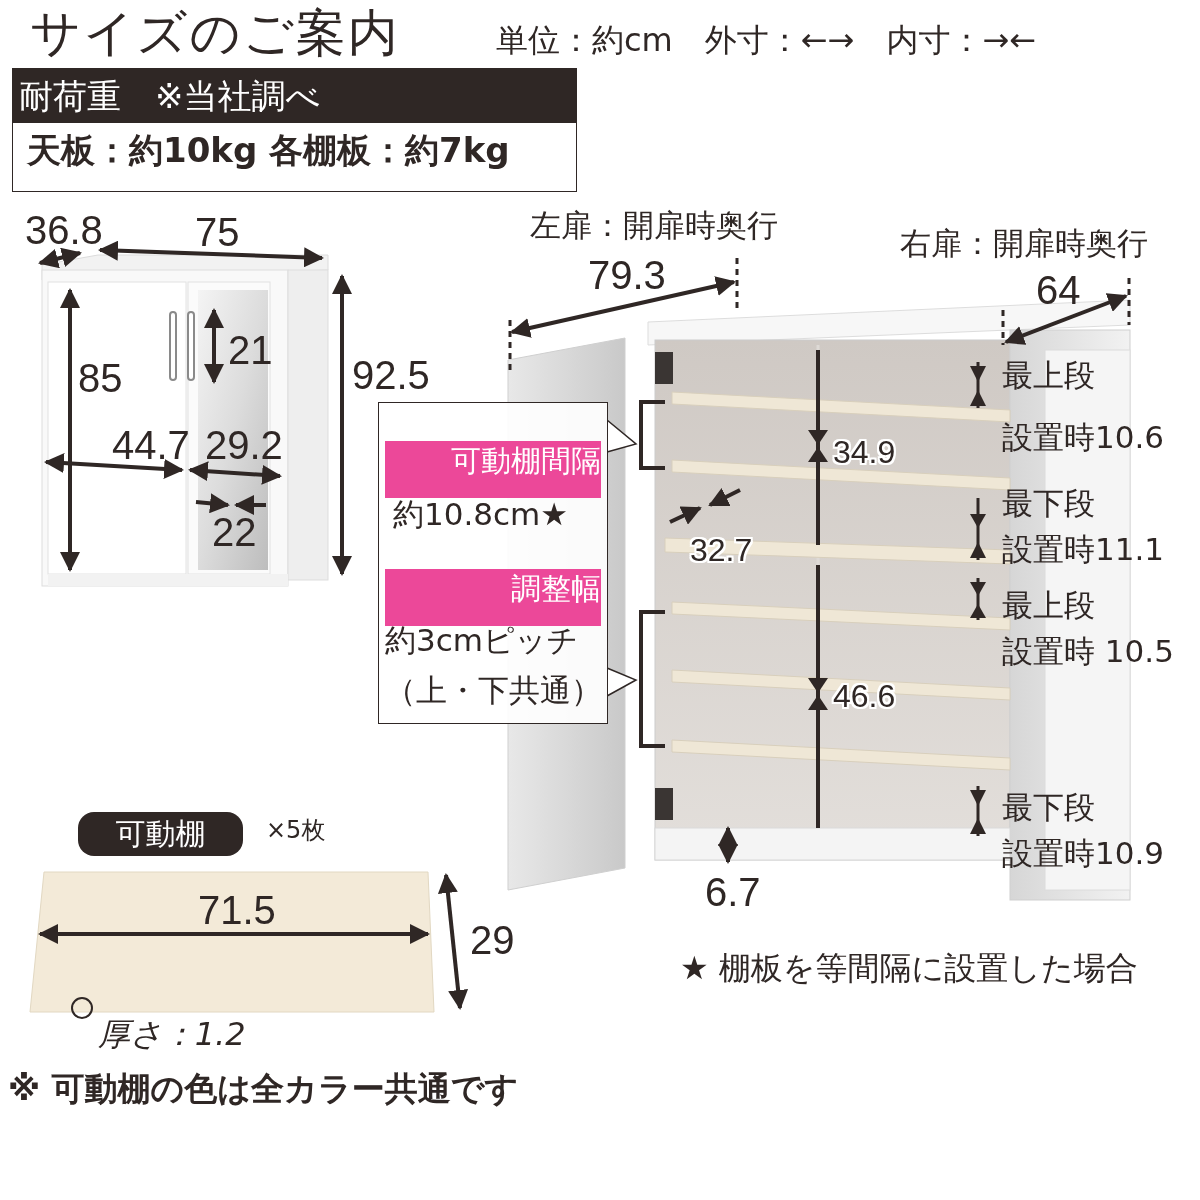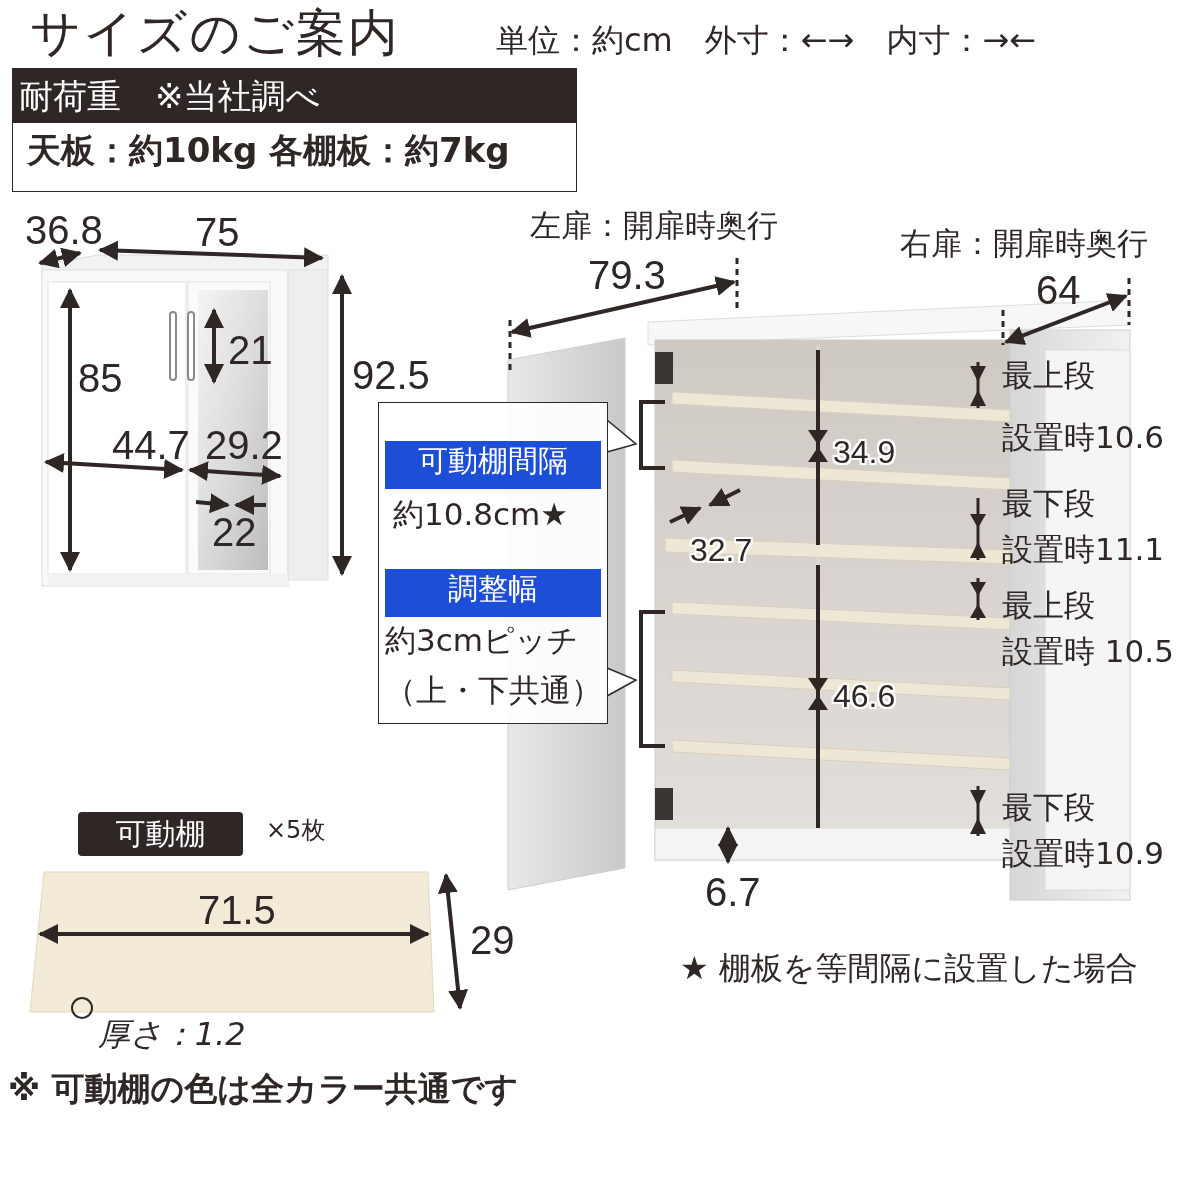--- a/index.html
+++ b/index.html
@@ -10,23 +10,23 @@
   #title { left:30px; top:8px; font-size:50px; letter-spacing:2px; }
   #units { left:496px; top:24px; font-size:32px; word-spacing:6px; }
   #load-box { left:12px; top:68px; width:565px; height:124px; border:1.5px solid #2f2725; box-sizing:border-box; }
   #load-head { left:0; top:0; width:100%; height:54px; background:#2f2725; color:#fff; font-size:34px; padding-left:6px; box-sizing:border-box; line-height:54px; }
   #load-body { left:14px; top:64px; font-size:34px; font-weight:bold; }
   .dim { font-size:40px; font-family:"Liberation Sans", sans-serif; }
   .lbl { font-size:31px; }
   .dimw { font-size:32px; font-family:"Liberation Sans", sans-serif; color:#2f2725;
           text-shadow: 2px 0 #fff, -2px 0 #fff, 0 2px #fff, 0 -2px #fff, 2px 2px #fff, -2px -2px #fff, 2px -2px #fff, -2px 2px #fff; }
   #callout { left:378px; top:402px; width:230px; height:322px; border:1.5px solid #2f2725; background:rgba(255,255,255,0.9); box-sizing:border-box; }
-  .callout-head { position:absolute; left:6px; width:216px; height:48px; background:#1d4ed8; color:#fff; font-size:30px; text-align:center; line-height:40px; }
+  .callout-head { position:absolute; left:6px; width:216px; height:57px; background:#ec4899; color:#fff; font-size:30px; text-align:right; line-height:40px; }
   .callout-text { position:absolute; left:6px; font-size:31px; white-space:nowrap; }
-  #pill { left:78px; top:812px; width:165px; height:44px; border-radius:4px; background:#2f2725; color:#fff; font-size:30px; text-align:center; line-height:44px; }
+  #pill { left:78px; top:812px; width:165px; height:44px; border-radius:16px; background:#2f2725; color:#fff; font-size:30px; text-align:center; line-height:44px; }
   #count { left:266px; top:818px; font-size:24px; }
   #thick { left:98px; top:1018px; font-size:32px;font-style:italic; }
   #note-bottom { left:8px; top:1072px; font-size:33px; font-weight:bold; }
   #note-star { left:664px; top:952px; font-size:32px;margin-left:16px; }
 </style>
 </head>
 <body>
 
 <div class="abs t" id="title">サイズのご案内</div>
 <div class="abs t" id="units">単位：約cm　外寸：←→　内寸：→←</div>

